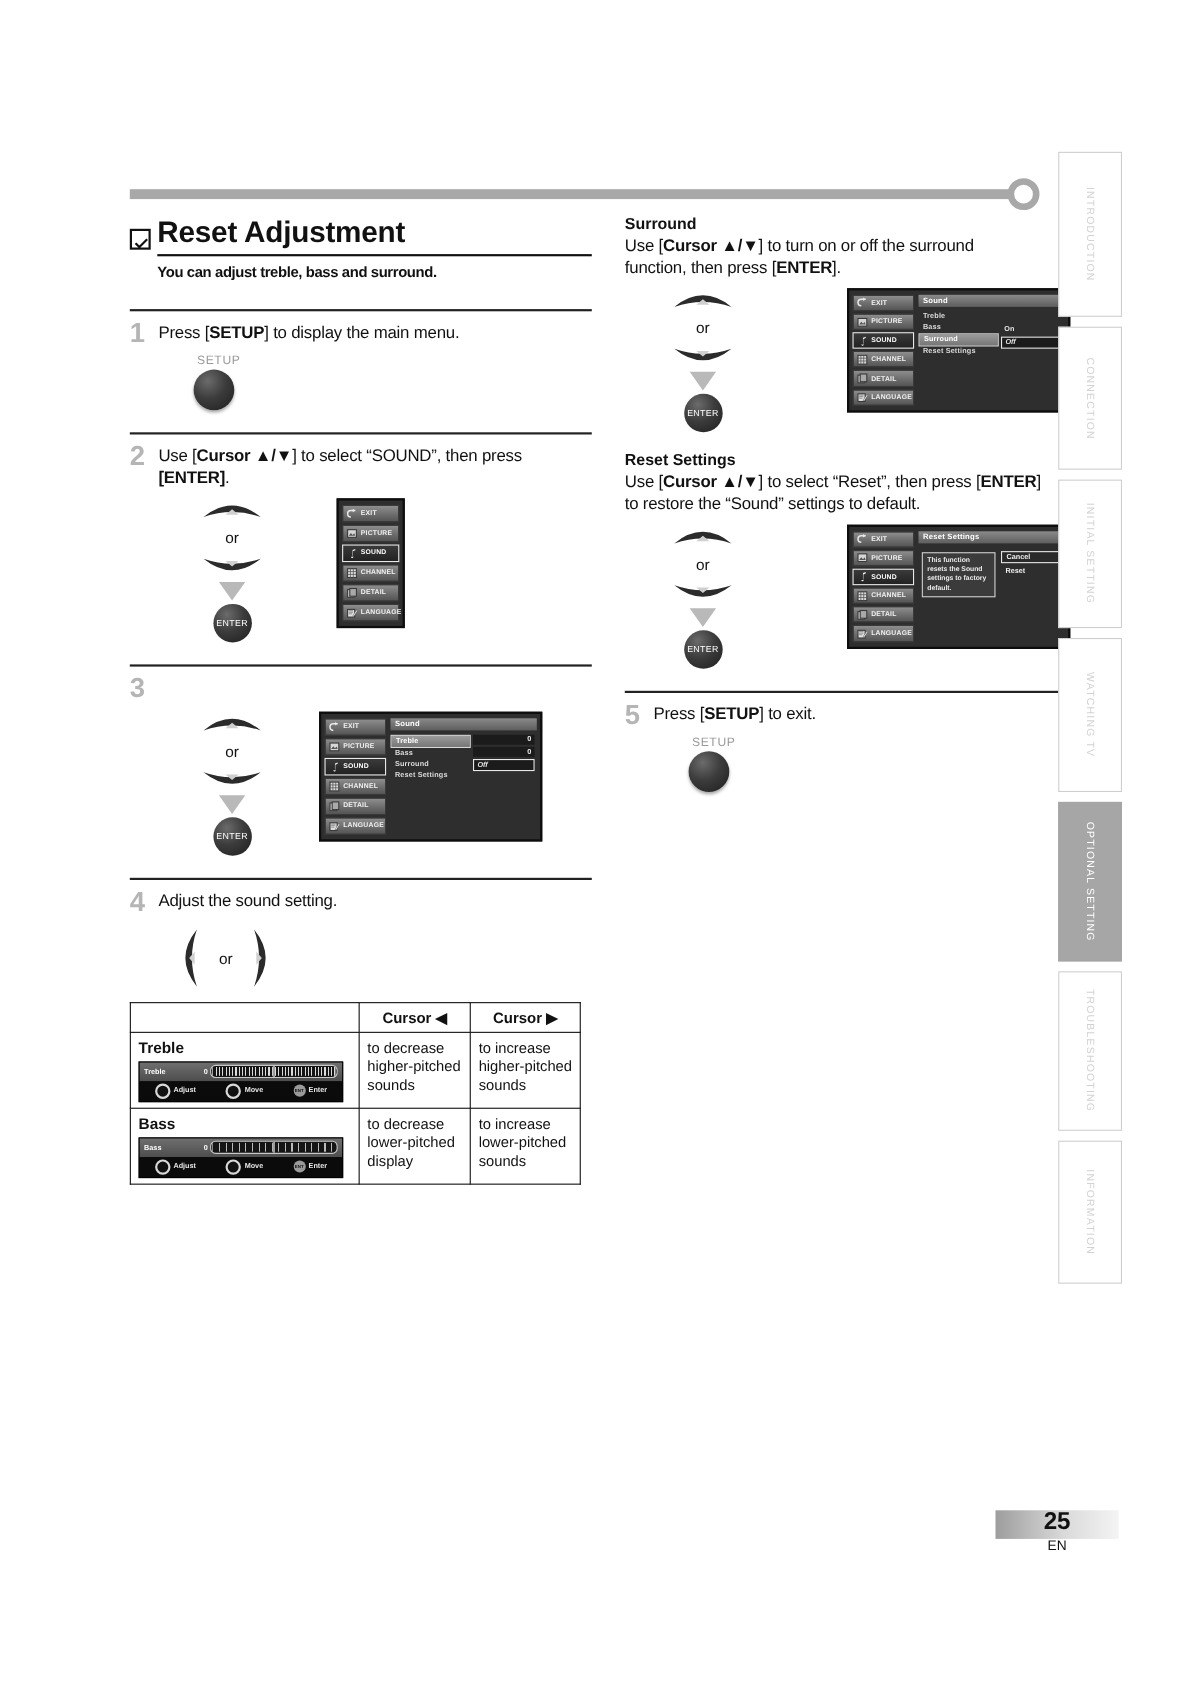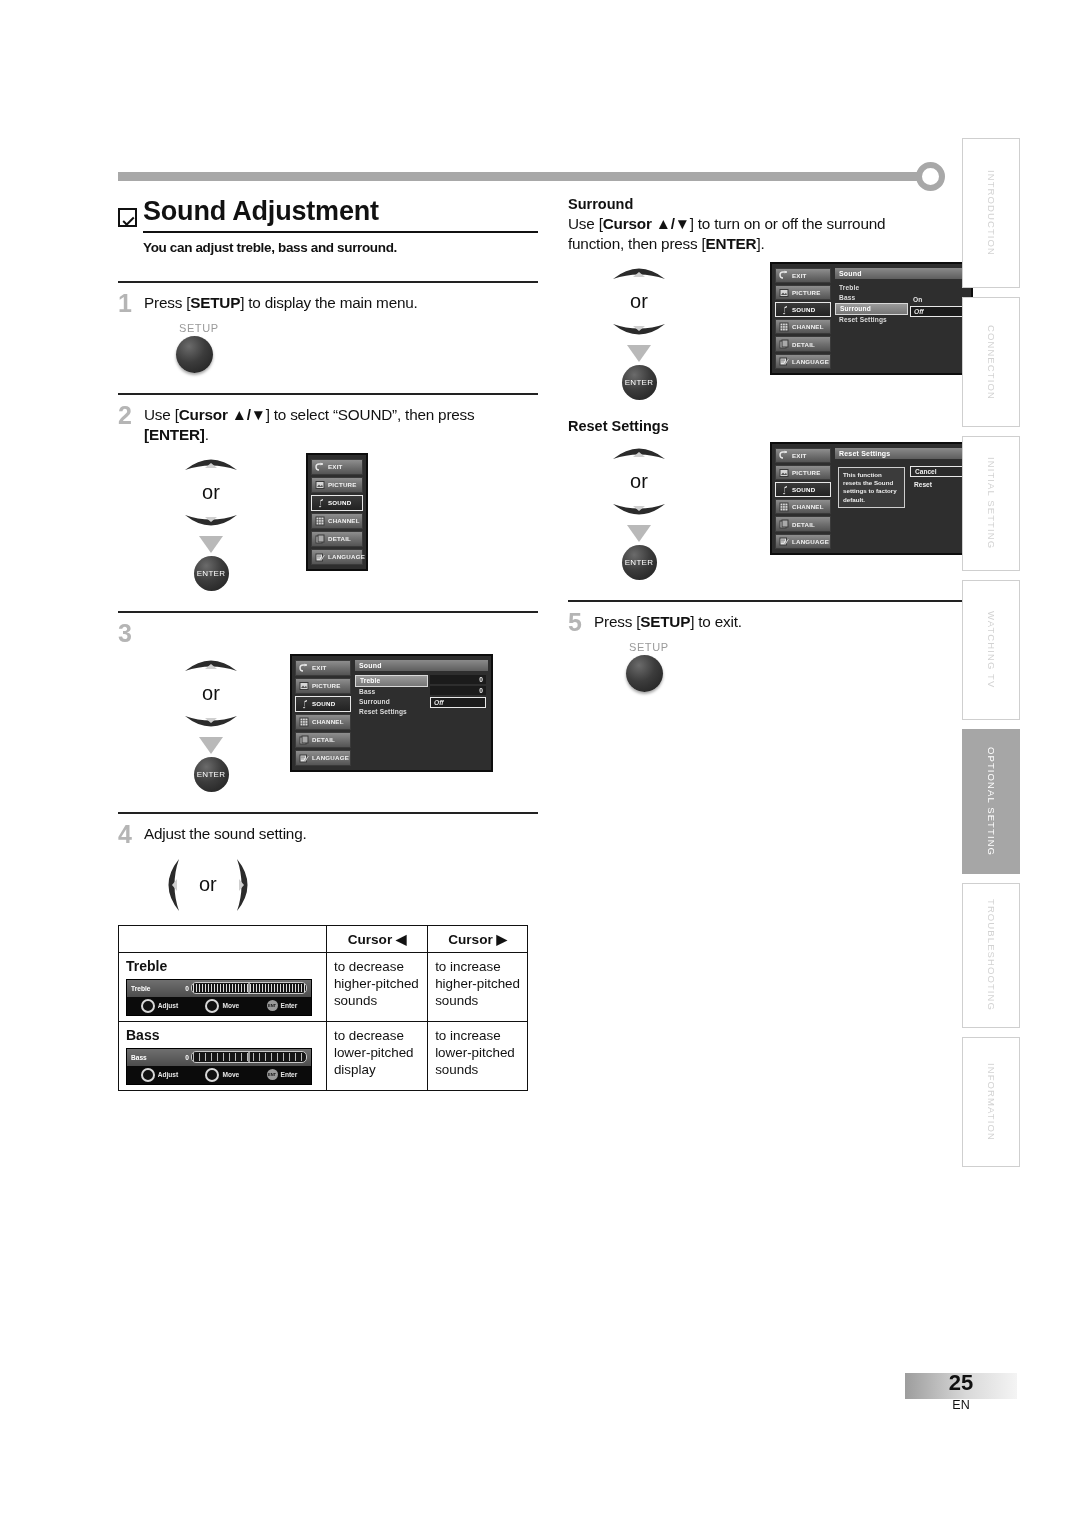--- a/index.html
+++ b/index.html
@@ -35,21 +35,21 @@
   
   .setupbtn{margin:6px 0 0 58px;}
   .setupbtn .lbl{font-size:11px;color:#9a9a9a;letter-spacing:.6px;margin-left:3px;}
   .setupbtn .knob{width:37px;height:37px;border-radius:50%;
       background:radial-gradient(circle at 35% 28%, #6b6b6b 0%, #3c3c3c 45%, #1d1d1d 100%);
       box-shadow:0 2px 3px rgba(0,0,0,.35);margin-top:2px;}
 
   
   .updown{display:flex;flex-direction:column;align-items:center;width:70px;}
   .curv{width:56px;height:23px;}
-  .or{font-size:20px;margin:5px 0;}
+  .or{font-size:14px;margin:5px 0;}
   .downtri{width:0;height:0;border-left:12px solid transparent;border-right:12px solid transparent;border-top:17px solid #b9b9b9;margin:4px 0 3px 0;}
   .enter{width:35px;height:35px;border-radius:50%;
       background:radial-gradient(circle at 35% 28%, #6b6b6b 0%, #3c3c3c 45%, #1d1d1d 100%);
       color:#fff;font-size:8px;display:flex;align-items:center;justify-content:center;letter-spacing:.3px;}
 
   
   .leftright{display:flex;align-items:center;gap:14px;margin:10px 0 0 44px;}
 
   
   .osd{background:#2e2e2e;border:2px solid #0d0d0d;display:flex;padding:4px 3px 4px 3px;box-sizing:border-box;}
@@ -129,21 +129,21 @@
 <div class="page">
 
   <div class="toprule"></div>
   <div class="topcirc"></div>
 
   <div class="colL">
 
     <div class="title-row">
       <span class="chk"></span>
       <div style="flex:1 1 auto;">
-        <h1>Sound Adjustment</h1>
+        <h1>Reset Adjustment</h1>
         <div class="subtitle">You can adjust treble, bass and surround.</div>
       </div>
     </div>
 
     <div class="step" style="margin-top:26px;">
       <div class="step-head">
         <div class="step-num">1</div>
         <div class="step-txt">Press [<b>SETUP</b>] to display the main menu.</div>
       </div>
       <div class="setupbtn">
@@ -480,20 +480,21 @@
                 <div class="osd-opt boxed">Off</div>
               </div>
             </div>
           </div>
         </div>
       </div>
     </div>
 
     <div style="margin-top:18px;">
       <div class="subh">Reset Settings</div>
+      <div class="body-txt">Use [<b>Cursor&nbsp;▲/▼</b>] to select “Reset”, then press [<b>ENTER</b>]<br>to restore the “Sound” settings to default.</div>
 
       <div style="display:flex;align-items:flex-start;gap:96px;margin:8px 0 0 36px;">
         <div class="updown">
           <svg class="curv" viewBox="0 0 56 23">
               <path d="M2 17 Q28 -4 54 17 Q28 8 2 17 Z" fill="#2b2b2b"></path>
               <path d="M28 10 l6 5 h-12 Z" fill="#cfcfcf"></path>
             </svg>
           <div class="or">or</div>
           <svg class="curv" viewBox="0 0 56 23">
               <path d="M2 6 Q28 27 54 6 Q28 15 2 6 Z" fill="#2b2b2b"></path>

